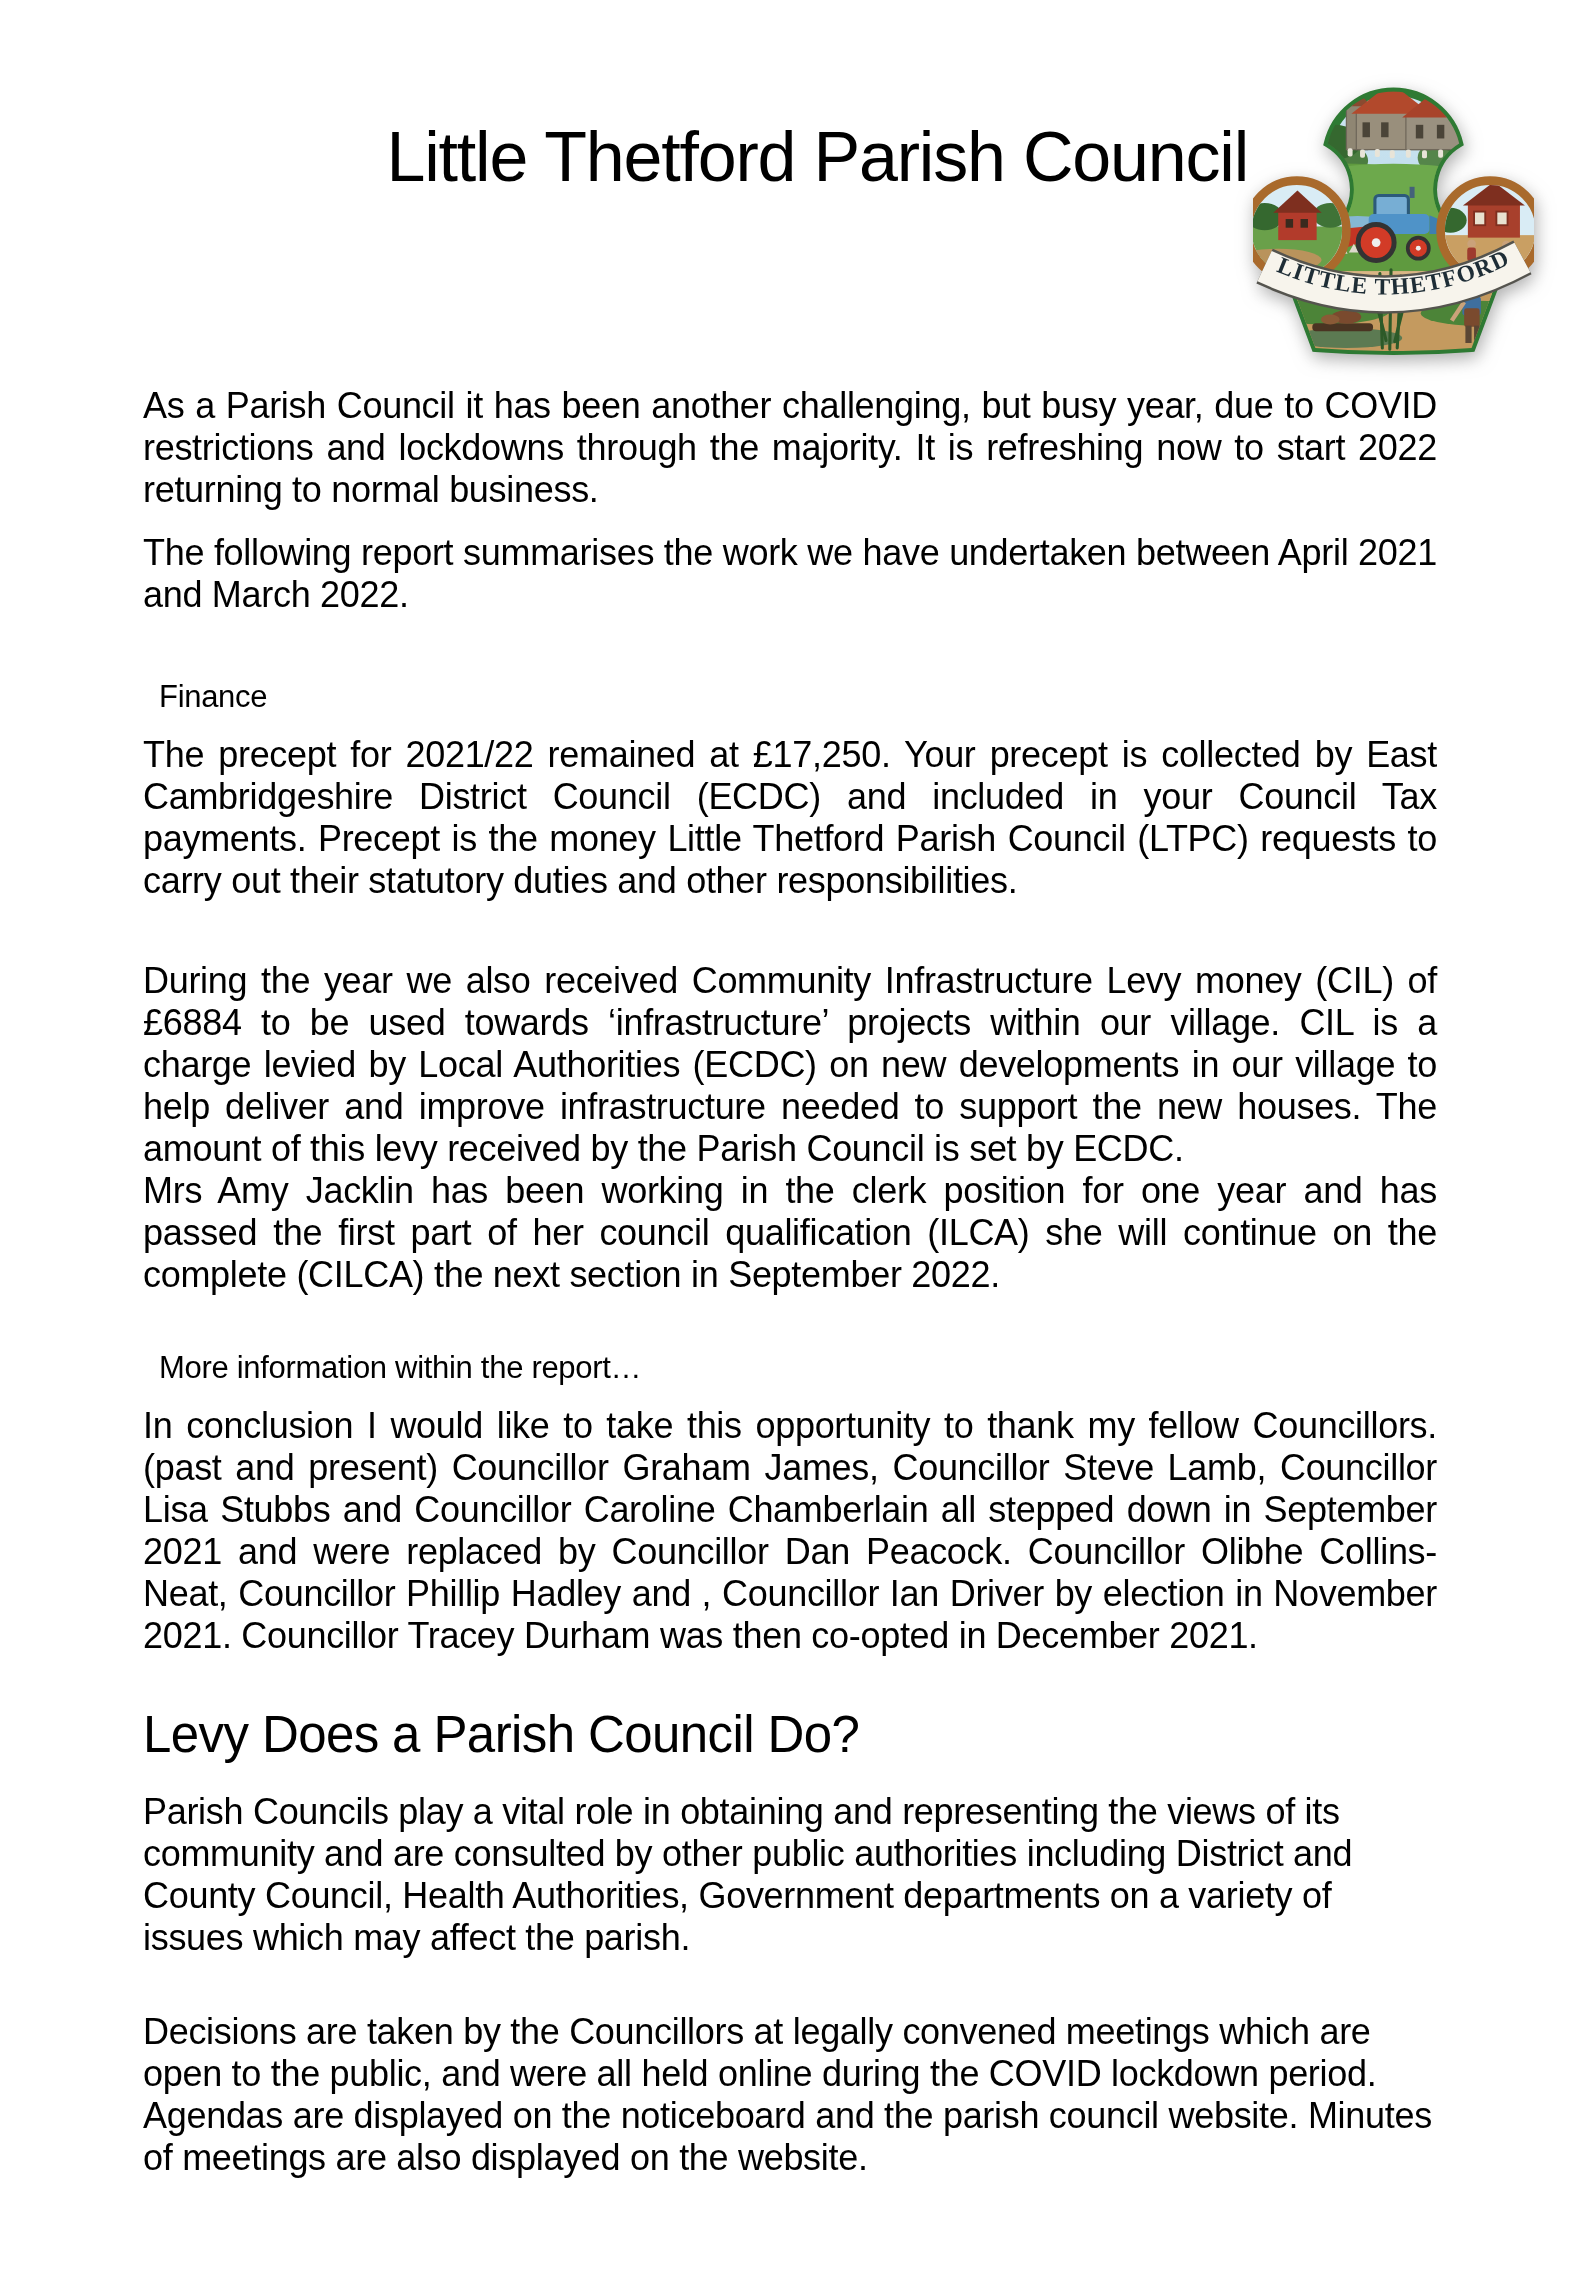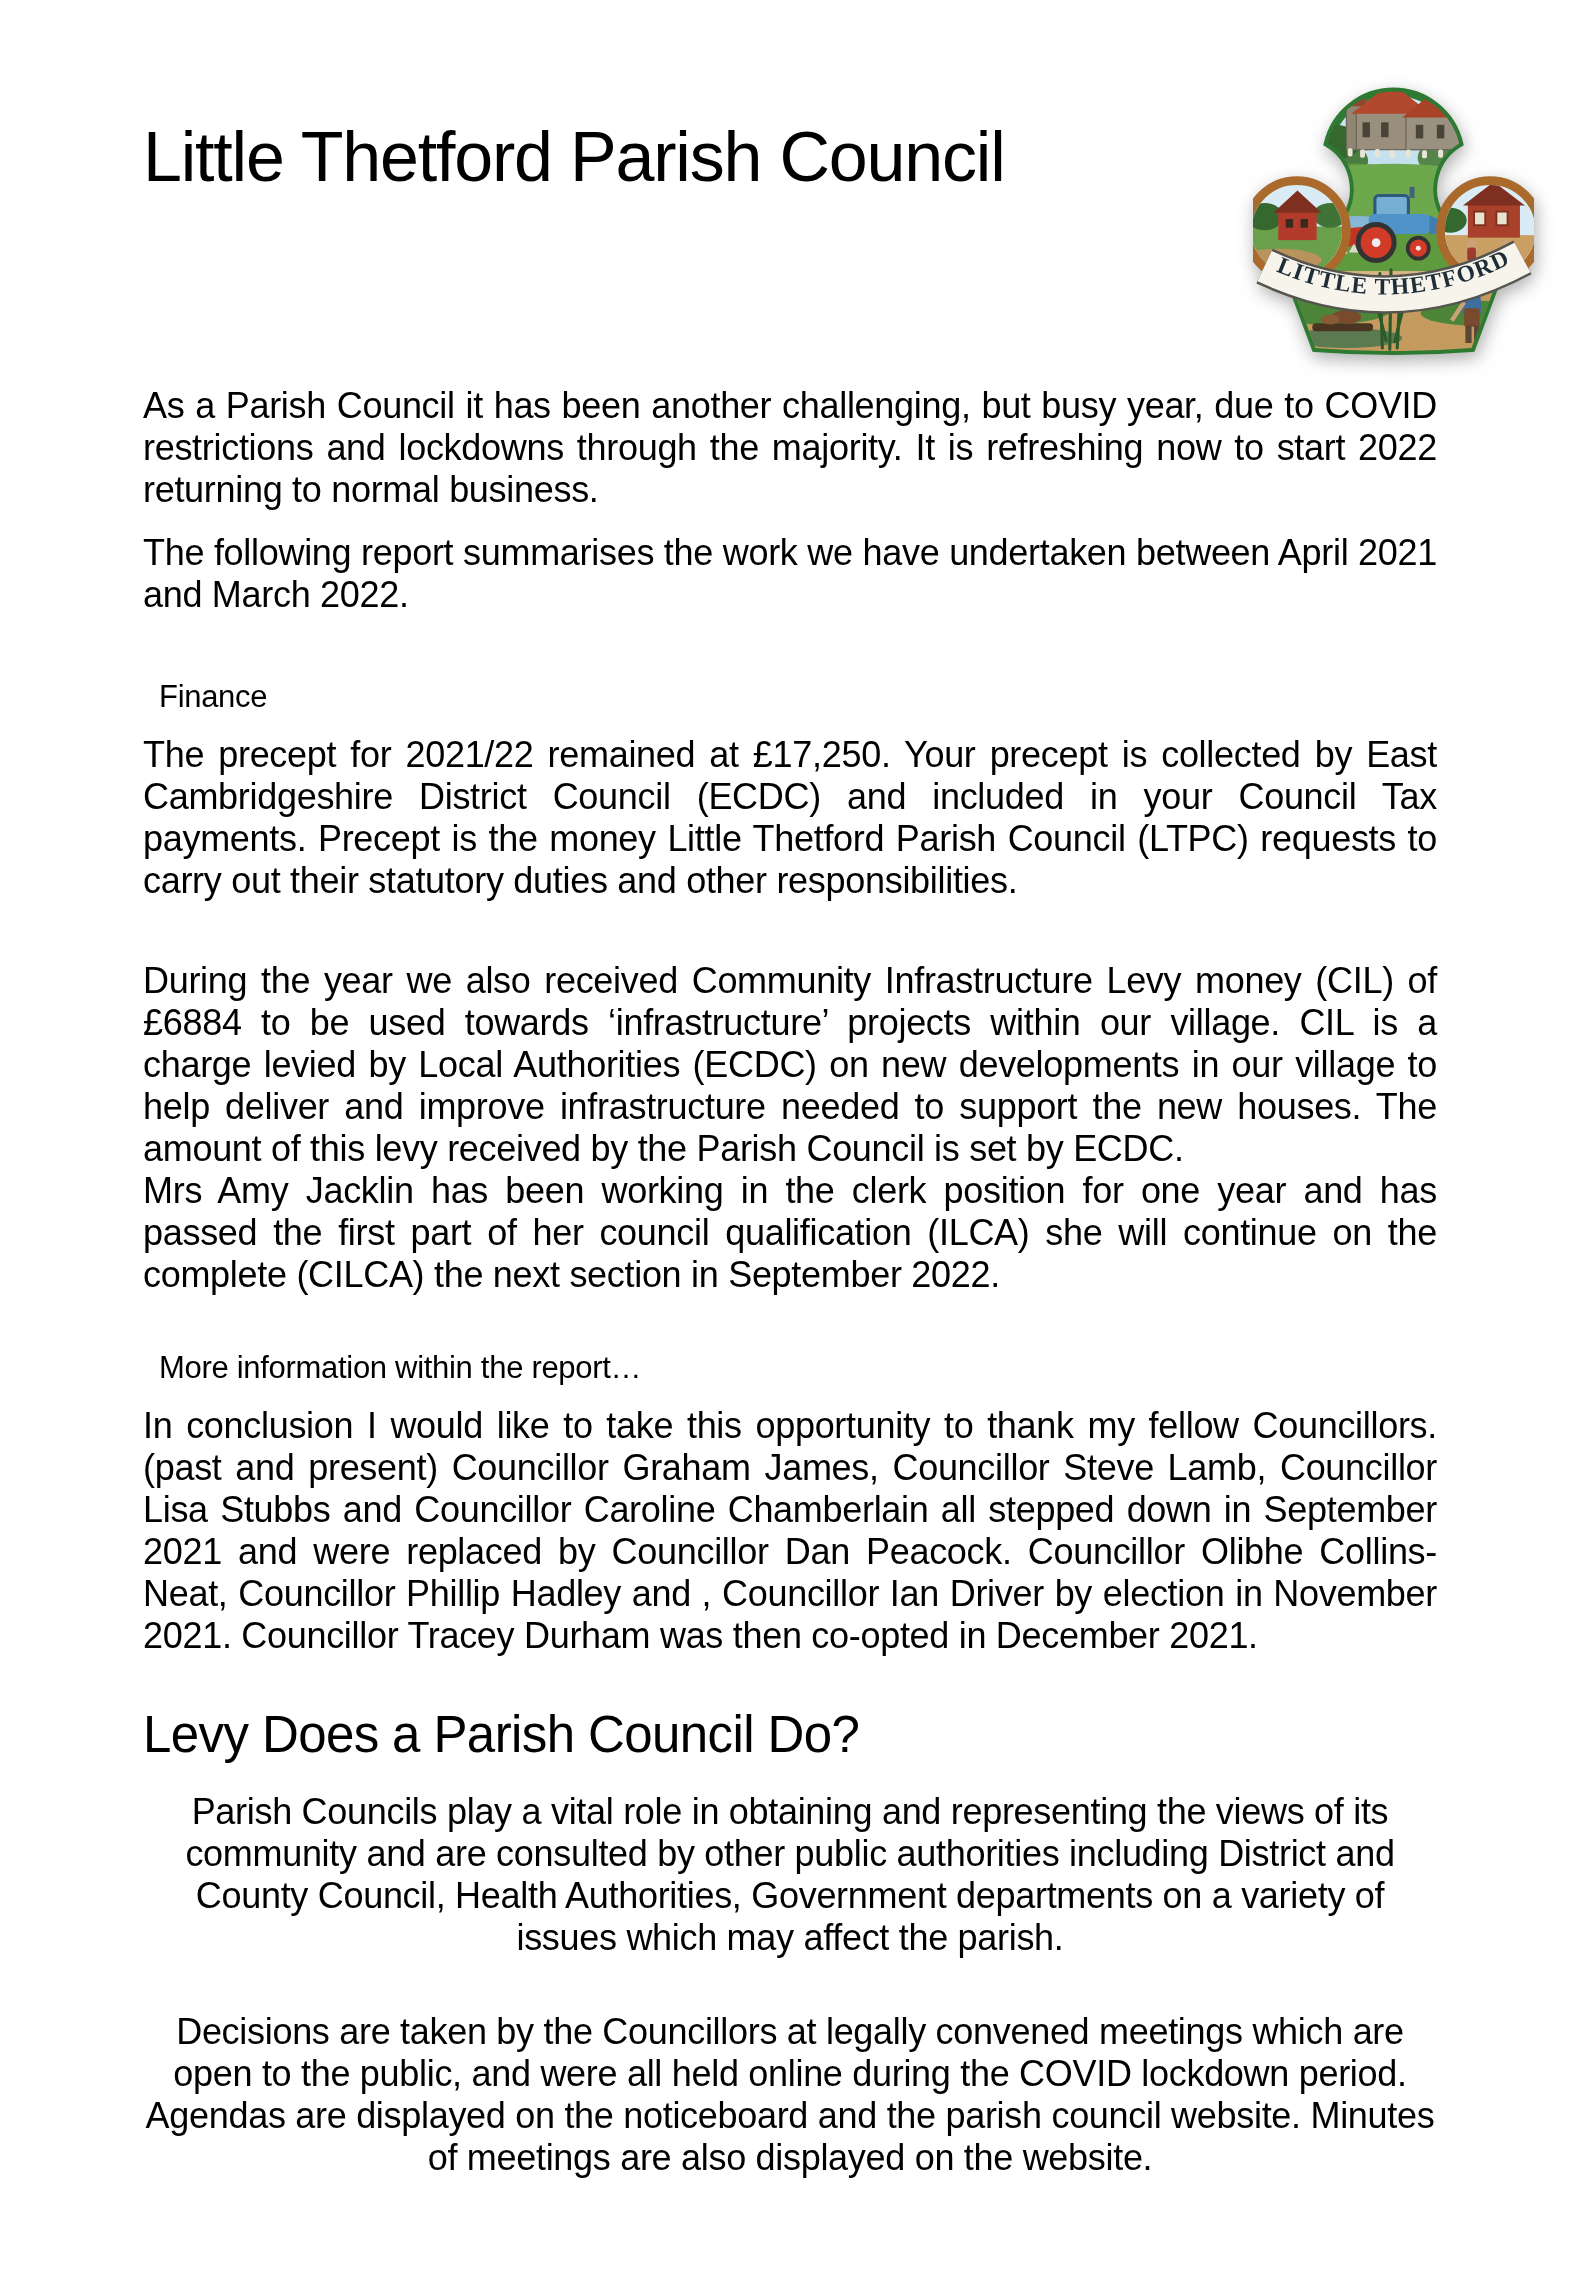--- a/index.html
+++ b/index.html
@@ -10,21 +10,21 @@
     background:#ffffff;
     font-family:"Liberation Sans","DejaVu Sans",sans-serif;
     color:#000;
     overflow:hidden;
   }
   
   .title-wrap{
     position:absolute;
     left:143px; top:110px;
     width:1105px;
-    text-align:left;
+    text-align:right;
   }
   .title-line{
     font-size:70px;
     line-height:94px;
     font-weight:400;
     letter-spacing:-1.2px;
     white-space:nowrap;
   }
   .logo-wrap{
     position:absolute;
@@ -38,21 +38,21 @@
     position:absolute;
     left:143px; right:152px; top:385px;
   }
   .body-text{
     margin:0;
     font-size:36px;
     line-height:42px;
     letter-spacing:-0.3px;
     text-align:justify;
   }
-  .body-text.ragged{text-align:center;}
+  .body-text.ragged{text-align:left;}
   .h3{
     margin:16px;
     font-size:31px;
     line-height:43px;
     font-weight:400;
     letter-spacing:-0.3px;
   }
   .h2{
     margin:0;
     font-size:51px;

